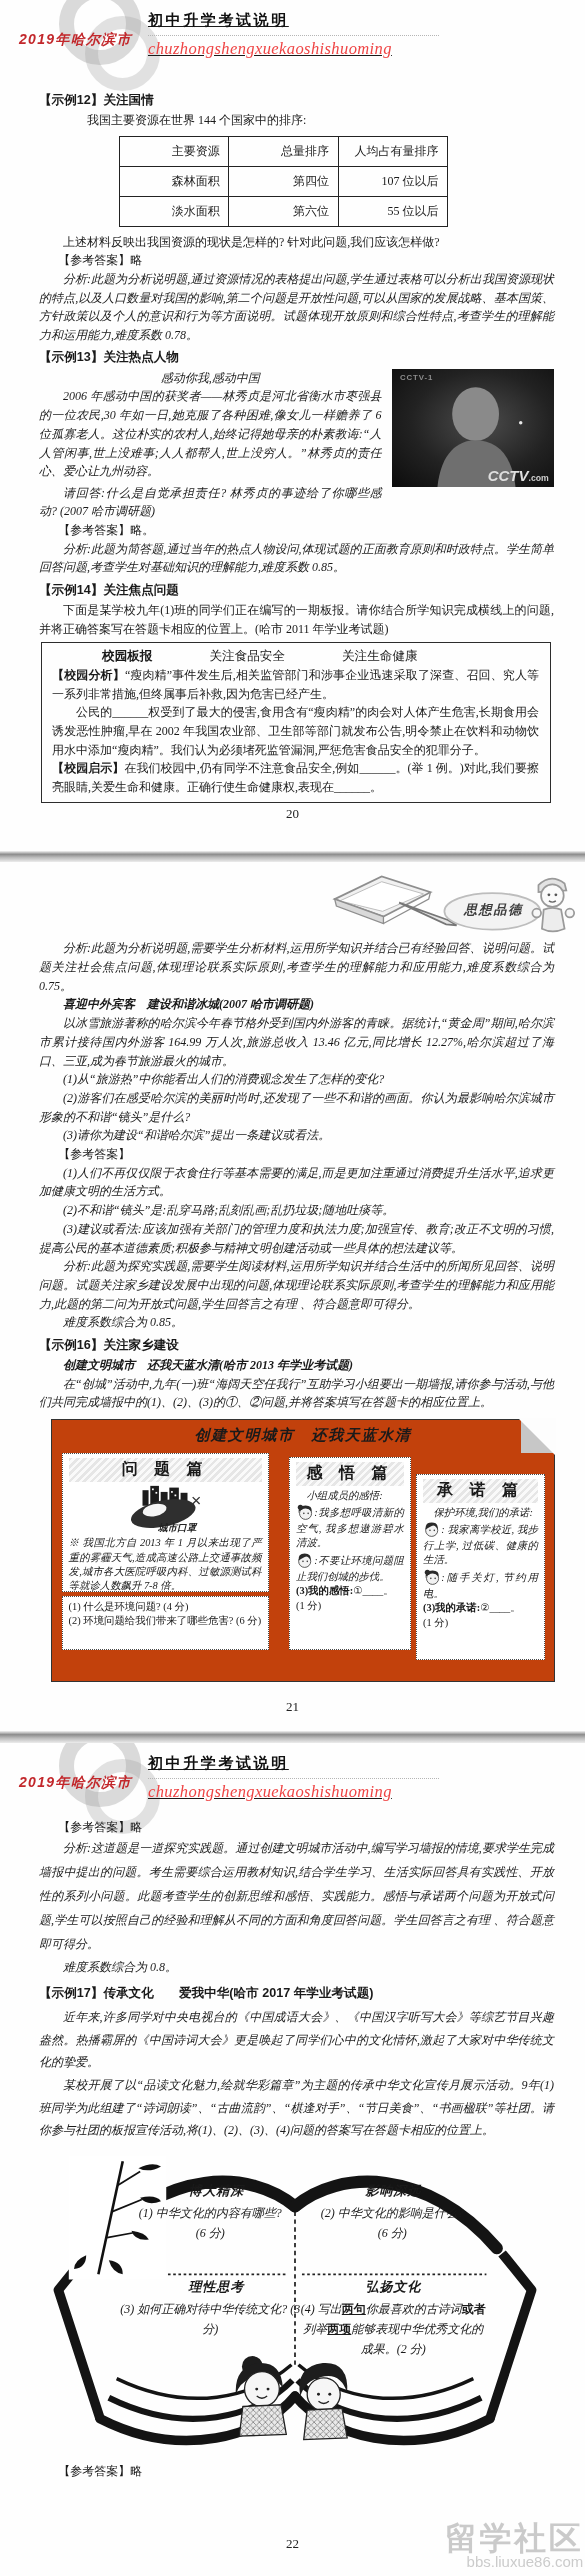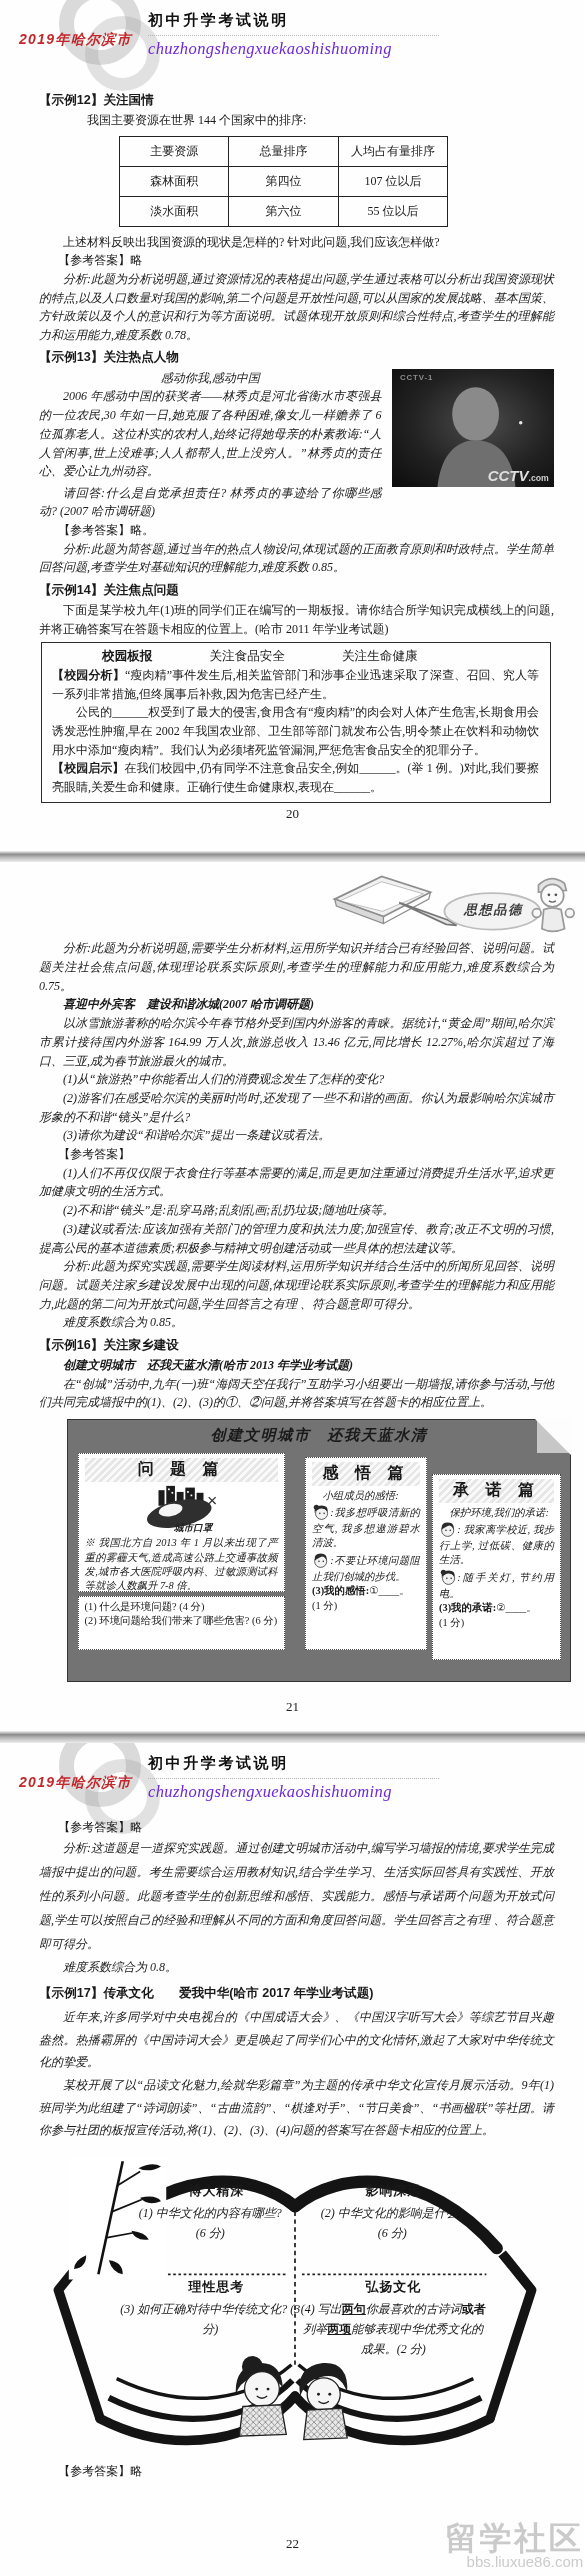--- a/index.html
+++ b/index.html
@@ -9,37 +9,37 @@
   #p21{height:869px;}
   #p22{height:833px;}
   .divider{height:11.3px;background:linear-gradient(180deg,#f2f2f2 0%,#8d8d8d 30%,#bdbdbd 60%,#ececec 100%);}
 
   
   .rings{position:absolute;left:40px;top:-19px;width:130px;height:113px;}
   .ring{position:absolute;border-radius:50%;}
   .ring.r1{width:52px;height:52px;left:19px;top:1.7px;border:15px solid rgba(150,150,150,.34);}
   .ring.r2{width:49px;height:49px;left:45px;top:35px;border:13px solid rgba(160,160,160,.30);}
   .edition{position:absolute;left:19px;top:31px;font-family:"Liberation Sans",sans-serif;font-weight:bold;font-style:italic;font-size:14px;letter-spacing:1.3px;color:#c2272b;white-space:nowrap;}
-  .hgroup{position:absolute;left:148px;top:11.3px;width:291px;}
+  .hgroup{position:absolute;left:148px;top:11.3px;width:291px;text-decoration:underline;}
   .htitle{font-family:"Liberation Sans",sans-serif;font-weight:bold;font-size:15px;letter-spacing:2.6px;color:#101010;}
   .hdots{border-bottom:1.7px dotted #b5b5b5;margin:5.2px 0 2.6px;}
-  .hpinyin{font-style:italic;font-size:16.5px;color:#6d28d9;letter-spacing:0.4px;font-family:"Liberation Serif",serif;}
+  .hpinyin{font-style:italic;font-size:16.5px;color:#ef4444;letter-spacing:0.4px;font-family:"Liberation Serif",serif;}
 
   .content{position:absolute;left:39px;right:31px;}
   .t{margin:0;font-size:12px;line-height:18.7px;text-align:justify;}
   .kai{font-style:italic;}
   .ind{text-indent:2em;}
   .ind4{text-indent:4em;}
   .ex{font-family:"Liberation Sans",sans-serif;font-weight:bold;font-size:12.6px;font-style:normal;margin:3.5px 0 1.7px;}
   .subt{font-weight:bold;margin-left:2em;font-style:italic;}
   .pagenum{position:absolute;left:0;right:0;text-align:center;font-size:13px;color:#222;}
 
   
   .restable{border-collapse:collapse;margin:6px 0 6px 80px;}
-  .restable td{border:1.3px solid #222;text-align:center;font-size:12px;padding:6px 8.7px;min-width:91px;}
+  .restable td{border:1.3px solid #222;text-align:right;font-size:12px;padding:6px 8.7px;min-width:91px;}
 
   
   .ex13wrap{overflow:hidden;}
   .photo{float:right;width:162px;height:118px;margin:0 0 5.2px 10.4px;position:relative;background:radial-gradient(ellipse at 55% 45%,#4c4c4c 0%,#222 55%,#0c0c0c 100%);}
   .cctv1{position:absolute;left:8px;top:4.3px;color:#8d8d8d;font-size:7.8px;font-family:"Liberation Sans",sans-serif;font-weight:bold;letter-spacing:0.9px;}
   .cctvcom{position:absolute;right:5.2px;bottom:2.6px;color:#dedede;font-family:"Liberation Sans",sans-serif;font-weight:bold;font-style:italic;font-size:15px;}
   .cctvcom .sm{font-size:8.7px;font-style:normal;color:#cfcfcf;}
   .psil{position:absolute;left:0;top:0;}
 
   
@@ -47,38 +47,38 @@
   .board .t{font-size:12px;line-height:18.7px;}
   .lbl{font-family:"Liberation Sans",sans-serif;font-weight:bold;}
   .bhead{display:flex;gap:57px;padding-left:50px;margin:1.7px 0 0.9px;font-size:12.6px;}
   .bhead .bn{font-family:"Liberation Sans",sans-serif;font-weight:bold;}
 
   
   .deco{position:absolute;right:3.5px;top:3.5px;width:263px;height:75px;}
   .badge{position:absolute;left:127px;top:35px;width:96px;text-align:center;font-weight:bold;font-style:italic;font-size:13px;color:#3d3d3d;letter-spacing:1.7px;}
 
   
-  .poster{position:relative;margin:7px 0 0 28px;width:502px;height:261px;border:1.3px solid #333;background:#737373;}
+  .poster{position:relative;margin:7px 0 0 12px;width:502px;height:261px;border:1.3px solid #333;background:#c2410c;}
   .curlA{position:absolute;top:-1.7px;right:-1.7px;width:0;height:0;border-top:38px solid #fdfdfd;border-left:38px solid transparent;}
   .curlB{position:absolute;top:-1.7px;right:-1.7px;width:0;height:0;border-bottom:35px solid #c7c7c7;border-right:35px solid transparent;filter:none;}
   .poster-title{text-align:center;font-weight:bold;font-style:italic;font-size:15px;letter-spacing:1.7px;margin-top:6px;}
   .pcol{position:absolute;border:1.3px dotted #4a4a4a;background:#fff;padding:2.6px 6px;}
   .c1{left:9.6px;top:33px;width:193px;height:132px;}
   .c1b{left:9.6px;top:176px;width:193px;height:47px;}
   .c2{left:237px;top:37px;width:108px;height:186px;}
   .c3{left:364px;top:54px;width:115px;height:179px;}
   .pband{background:repeating-linear-gradient(135deg,#e6e6e6 0 2.6px,#fafafa 2.6px 5.2px);text-align:center;font-family:"Liberation Sans",sans-serif;font-weight:bold;font-size:16px;letter-spacing:6px;padding:1.7px 0;margin:0.9px 0 2.6px;}
   .pt{margin:0;font-size:10.4px;line-height:14.4px;text-align:justify;font-style:italic;}
   .cityfig{text-align:center;margin:0.9px 0 1.7px;}
   .citycap{font-size:9.6px;font-style:italic;font-weight:bold;color:#222;margin-left:24px;margin-top:-12px;}
   .av{display:inline-block;vertical-align:-6px;margin-right:0.9px;}
 
   
   .book{position:relative;margin-left:-5.2px;width:522px;height:315px;}
-  .bq{position:absolute;text-align:center;font-size:12px;}
+  .bq{position:absolute;text-align:center;font-size:12px;font-style:italic;}
   .bqt{font-family:"Liberation Sans",sans-serif;font-weight:bold;font-size:13px;letter-spacing:0.9px;}
   .bqx{font-style:italic;line-height:20px;}
   .bu{font-weight:bold;text-decoration:underline;font-style:normal;}
   .bd{font-weight:bold;font-style:normal;text-align:right;}
   .q1t{left:100px;top:40px;width:165px;}
   .q1x{left:83px;top:61px;width:187px;}
   .q2t{left:277px;top:40px;width:165px;}
   .q2x{left:265px;top:61px;width:187px;}
   .q3t{left:100px;top:136px;width:165px;}
   .q3x{left:83px;top:157px;width:187px;}

